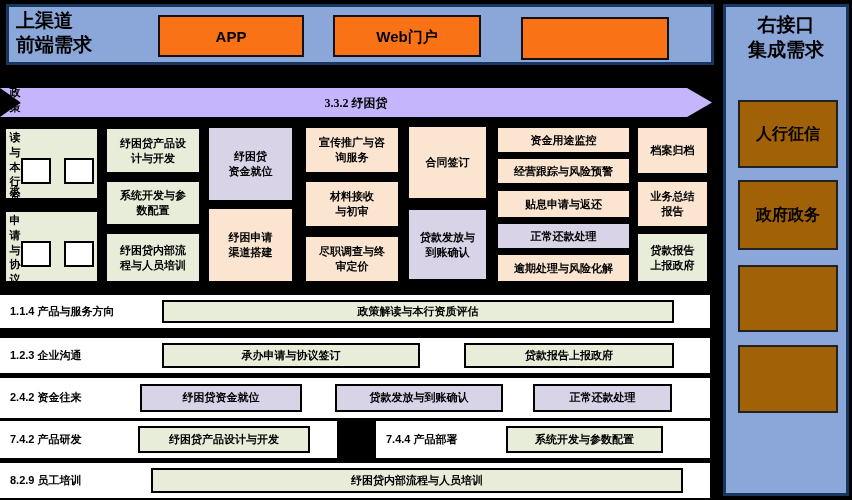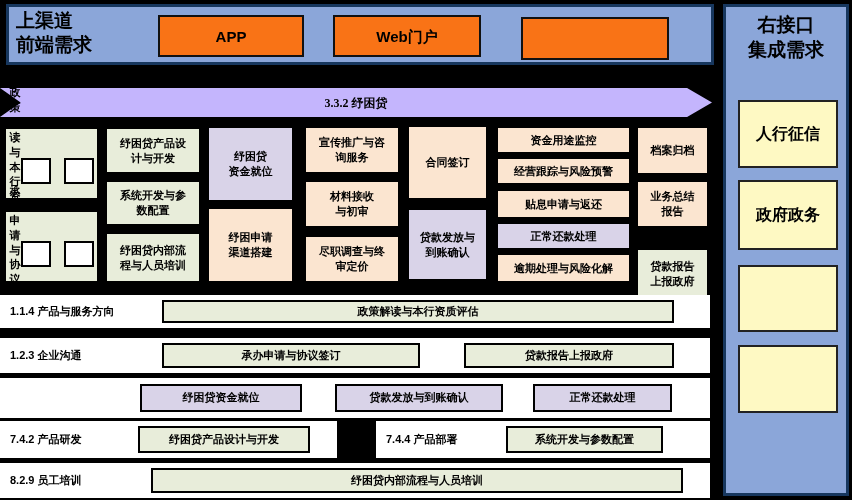--- a/index.html
+++ b/index.html
@@ -18,21 +18,21 @@
     font:bold 12px/1 "Liberation Serif",serif;}
   
   .tb-title{position:absolute;left:16px;top:9px;width:130px;
     font:600 19px/24px "Liberation Sans",sans-serif;}
   .tb-box{position:absolute;background:#f97316;border:2px solid #111;
     display:flex;align-items:center;justify-content:center;
     font:bold 15px/1 "Liberation Sans",sans-serif;box-sizing:border-box;}
   
   .rp-title{position:absolute;left:723px;top:12px;width:126px;text-align:center;
     font:600 19px/25px "Liberation Sans",sans-serif;}
-  .rp-box{position:absolute;background:#fef9c3;border:2px solid #222;box-sizing:border-box;
+  .rp-box{position:absolute;background:#a16207;border:2px solid #222;box-sizing:border-box;
     display:flex;align-items:center;justify-content:center;
     font:600 16px/1 "Liberation Serif",serif;}
   
   .gbox{position:absolute;border:2px solid #000;box-sizing:border-box;
     display:flex;align-items:center;justify-content:center;text-align:center;
     font:bold 11px/1.35 "Liberation Serif",serif;white-space:pre-line;padding:1px 3px;}
   .green{background:#e8edda;} .lav{background:#d9d3e8;} .peach{background:#fbe5d0;}
   .col1{flex-direction:row;justify-content:flex-start;padding-top:8px;}
   .sq-row{display:flex;gap:13px;margin-top:8px;}
   .sq{width:30px;height:26px;background:#fff;border:2px solid #000;box-sizing:border-box;}
@@ -114,33 +114,34 @@
 
   <div class="gbox peach" style="left:496px;top:126px;width:135px;height:28px;">资金用途监控</div>
   <div class="gbox peach" style="left:496px;top:157px;width:135px;height:28px;">经营跟踪与风险预警</div>
   <div class="gbox peach" style="left:496px;top:189px;width:135px;height:30px;">贴息申请与返还</div>
   <div class="gbox lav" style="left:496px;top:222px;width:135px;height:28px;">正常还款处理</div>
   <div class="gbox peach" style="left:496px;top:253px;width:135px;height:30px;">逾期处理与风险化解</div>
 
   <div class="gbox peach" style="left:636px;top:126px;width:73px;height:49px;">档案归档</div>
   <div class="gbox peach" style="left:636px;top:180px;width:73px;height:48px;">业务总结
 报告</div>
-  <div class="gbox green" style="left:636px;top:248px;width:73px;height:51px;">贷款报告
+  <div class="gbox green" style="left:636px;top:232px;width:73px;height:51px;">贷款报告
 上报政府</div>
 
   <div class="strip" style="left:0;top:295px;width:710px;height:33px;"></div>
   <div class="strip-label" style="left:10px;top:295px;height:33px;">1.1.4 产品与服务方向</div>
   <div class="rbox green" style="left:162px;top:300px;width:512px;height:23px;">政策解读与本行资质评估</div>
 
   <div class="strip" style="left:0;top:338px;width:710px;height:35px;"></div>
   <div class="strip-label" style="left:10px;top:338px;height:35px;">1.2.3 企业沟通</div>
   <div class="rbox green" style="left:162px;top:343px;width:258px;height:25px;">承办申请与协议签订</div>
   <div class="rbox green" style="left:464px;top:343px;width:210px;height:25px;">贷款报告上报政府</div>
 
   <div class="strip" style="left:0;top:378px;width:710px;height:40px;"></div>
+  <div class="strip-label" style="left:10px;top:378px;height:40px;">2.4.2 资金往来</div>
   <div class="rbox lav" style="left:140px;top:384px;width:162px;height:28px;">纾困贷资金就位</div>
   <div class="rbox lav" style="left:335px;top:384px;width:168px;height:28px;">贷款发放与到账确认</div>
   <div class="rbox lav" style="left:533px;top:384px;width:139px;height:28px;">正常还款处理</div>
 
   <div class="strip" style="left:0;top:421px;width:337px;height:37px;"></div>
   <div class="strip-label" style="left:10px;top:421px;height:37px;">7.4.2 产品研发</div>
   <div class="rbox green" style="left:138px;top:426px;width:172px;height:27px;">纾困贷产品设计与开发</div>
 
   <div class="strip" style="left:376px;top:421px;width:334px;height:37px;"></div>
   <div class="strip-label" style="left:386px;top:421px;height:37px;">7.4.4 产品部署</div>

